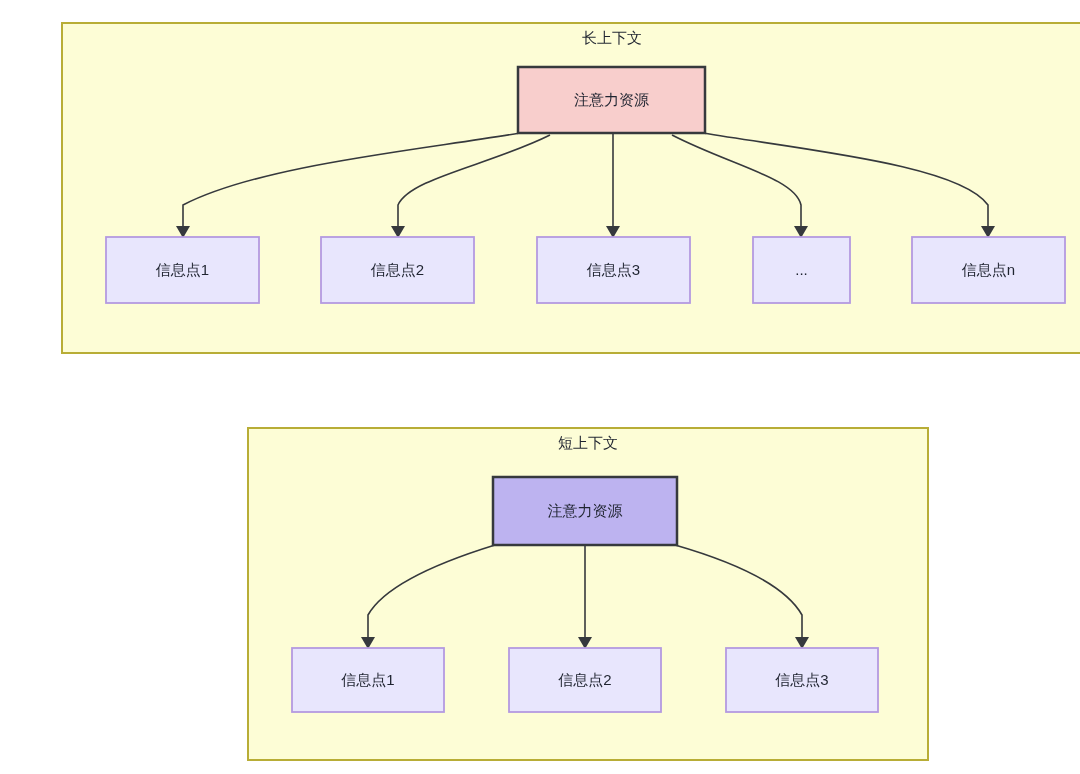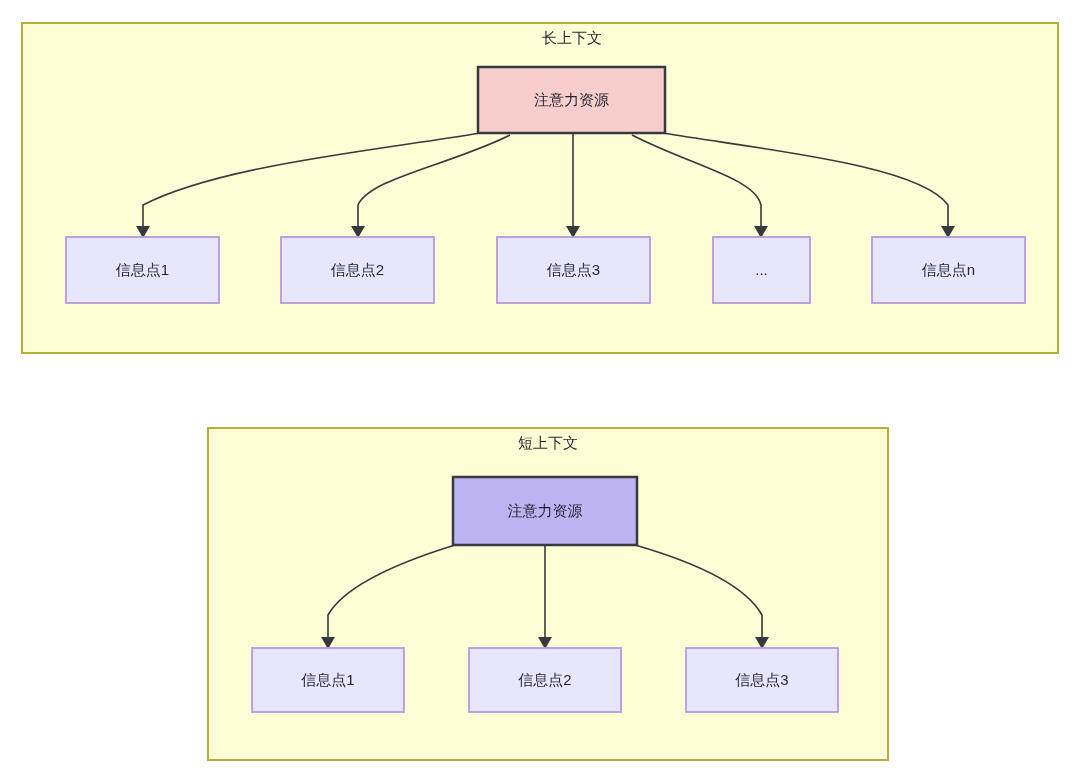--- a/index.html
+++ b/index.html
@@ -10,20 +10,21 @@
   body {
     width: 1080px;
     height: 774px;
     font-family: "Liberation Sans", "DejaVu Sans", sans-serif;
     overflow: hidden;
   }
   #diagram-root {
     position: relative;
     width: 1007px;
     height: 774px;
+    padding-left: 40px;
   }
   svg#diagram-svg {
     display: block;
     width: 1080px;
     height: 774px;
   }
   .panel-rect {
     fill: #fdfdd6;
     stroke: #b8ad36;
     stroke-width: 2;

